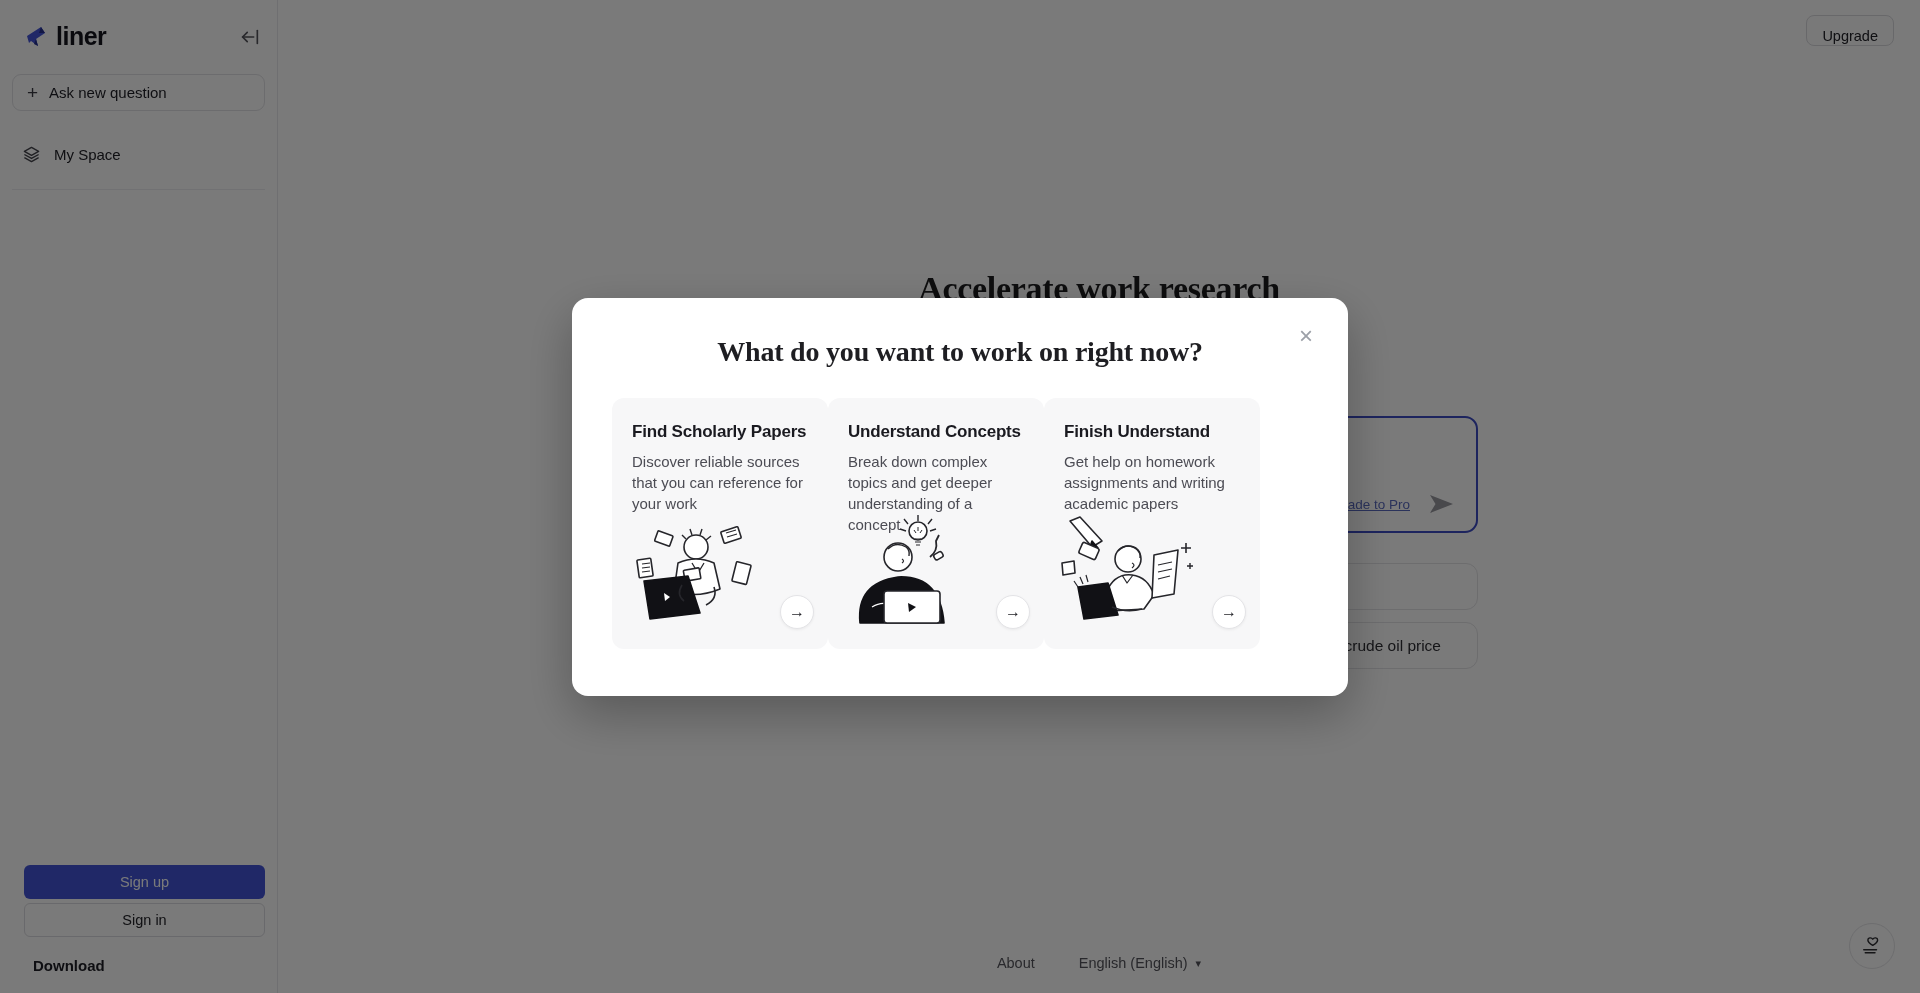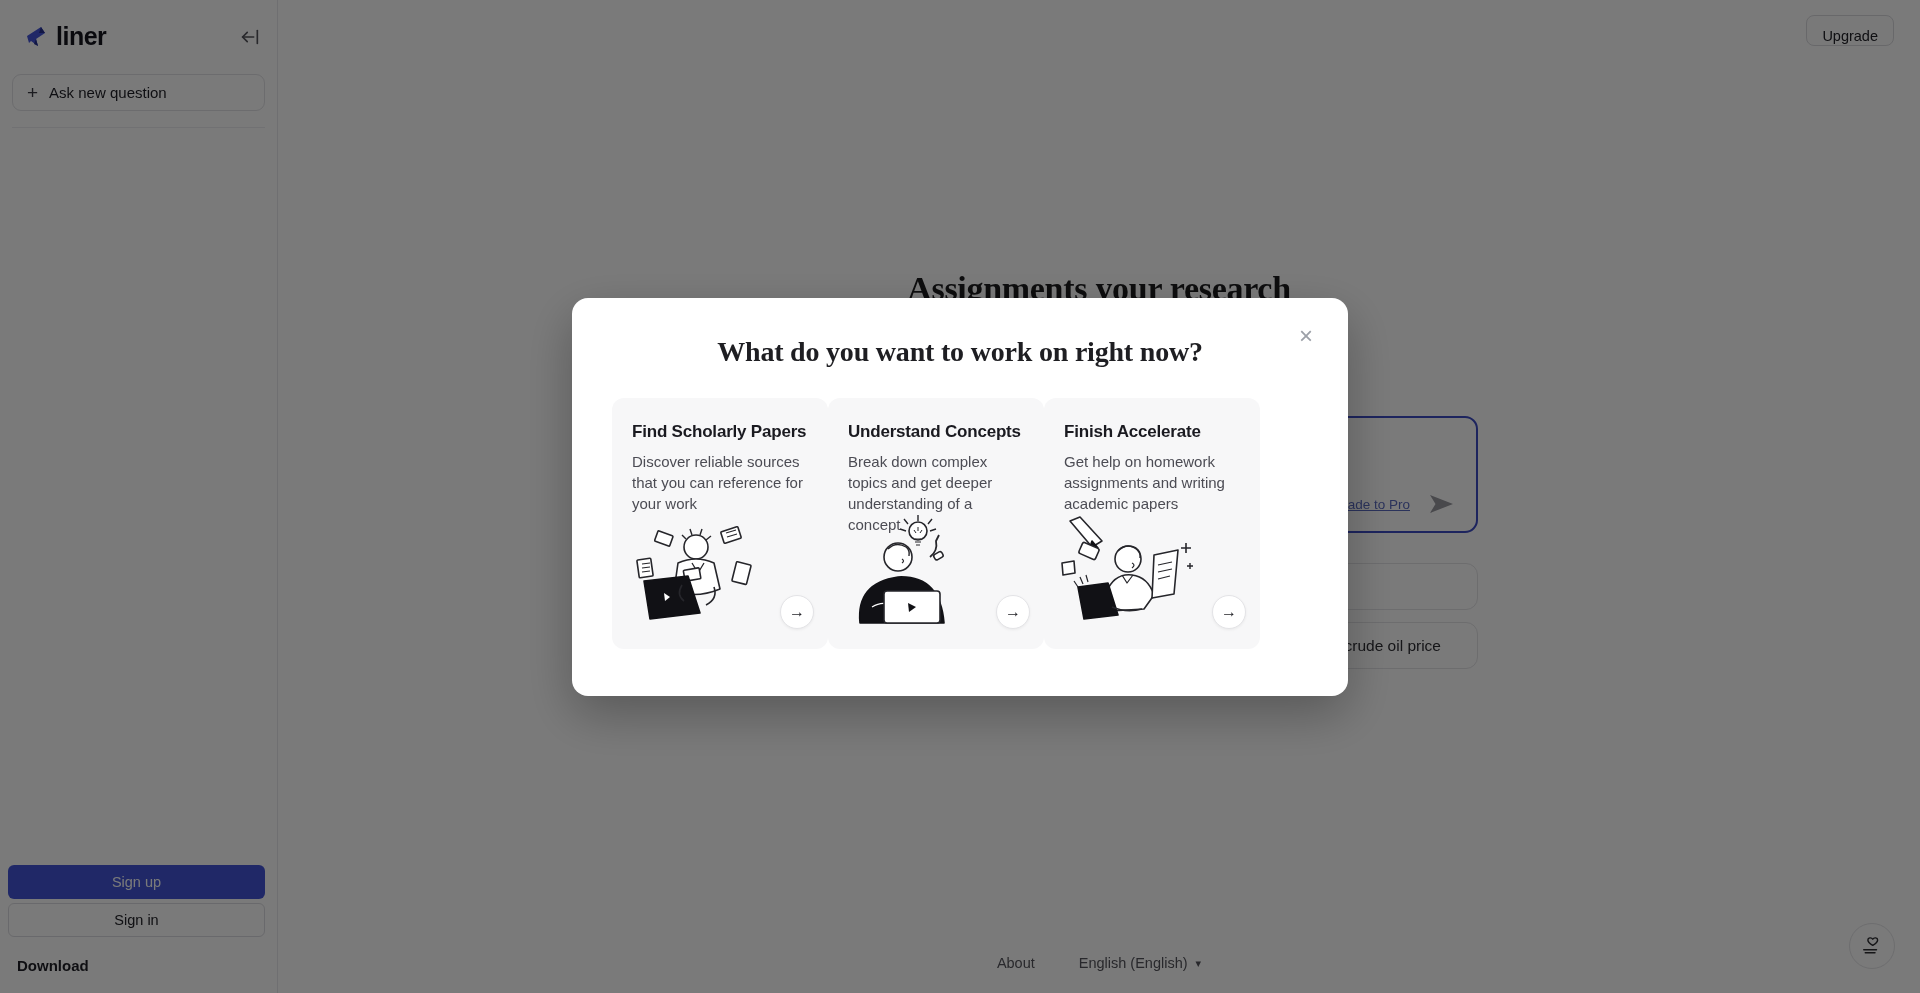--- a/index.html
+++ b/index.html
@@ -9,21 +9,21 @@
   
   .sidebar { position:absolute; left:0; top:0; width:278px; height:993px; background:#ffffff; border-right:1px solid #e9e9ec; display:flex; flex-direction:column; z-index:1; }
   .logo-row { position:relative; height:66px; padding:22px 0 0 24px; display:flex; align-items:flex-start; }
   .logo-lockup { display:flex; align-items:center; gap:8px; }
   .logo-text { font-size:25px; font-weight:800; letter-spacing:-0.5px; color:#15151f; }
   .collapse-btn { position:absolute; right:14px; top:24px; width:26px; height:26px; display:flex; align-items:center; justify-content:center; cursor:pointer; border-radius:6px; }
   .ask-btn { margin:8px 12px 0 12px; height:37px; background:#fff; border:1px solid #e2e2e6; border-radius:9px; display:flex; align-items:center; gap:11px; padding-left:14px; font-size:15px; color:#1f1f26; cursor:pointer; }
   .plus-glyph { font-size:19px; font-weight:400; color:#3c3c43; line-height:1; }
   .myspace-row { margin-top:24px; height:38px; display:flex; align-items:center; gap:13px; padding-left:22px; font-size:15px; font-weight:500; color:#232329; cursor:pointer; }
   .sidebar-divider { margin:16px 12px 0 12px; border-top:1px solid #ededf0; }
-  .sidebar-bottom { margin-top:auto; padding:0 12px 18px 8px; }
+  .sidebar-bottom { margin-top:auto; padding:0 12px 18px 24px; }
   .signup-btn { width:100%; height:34px; background:#4355d8; color:#ffffff; border:none; border-radius:6px; font-size:14.5px; font-weight:500; cursor:pointer; display:block; }
   .signin-btn { width:100%; height:34px; margin-top:4px; background:#ffffff; color:#232329; border:1px solid #dcdce1; border-radius:6px; font-size:14.5px; font-weight:500; cursor:pointer; display:block; }
   .download-link { margin:20px 0 0 9px; font-size:15px; font-weight:600; color:#1f1f26; cursor:pointer; display:inline-block; }
 
   
   .upgrade-btn { position:absolute; top:15px; right:26px; height:31px; padding:12px 15px; background:#fcfcfd; border:1px solid #dadade; border-radius:8px; font-size:14.5px; color:#232329; cursor:pointer; z-index:1; }
 
   
   .main { position:absolute; left:278px; top:0; width:1642px; height:993px; }
   .headline { position:absolute; top:270px; left:0; width:100%; text-align:center; font-family:"Liberation Serif", serif; font-size:34px; font-weight:700; color:#1c1c1e; letter-spacing:-0.3px; }
@@ -76,34 +76,44 @@
         <polyline points="9,7 4,12 9,17" fill="none"></polyline>
       </svg>
     </div>
   </div>
 
   <div class="ask-btn">
     <span class="plus-glyph">+</span>
     <span>Ask new question</span>
   </div>
 
+  <div class="myspace-row">
+    <span>
+      <svg width="19" height="19" viewBox="0 0 24 24" fill="none" stroke="#44444b" stroke-width="1.7" stroke-linejoin="round">
+        <polygon points="12,3 21,8 12,13 3,8"></polygon>
+        <polyline points="3,12 12,17 21,12"></polyline>
+        <polyline points="3,16 12,21 21,16"></polyline>
+      </svg>
+    </span>
+    <span>My Space</span>
+  </div>
 
   <div class="sidebar-divider"></div>
 
   <div class="sidebar-bottom">
     <button class="signup-btn">Sign up</button>
     <button class="signin-btn">Sign in</button>
     <span class="download-link">Download</span>
   </div>
 </div>
 
 <button class="upgrade-btn">Upgrade</button>
 
 <div class="main">
-  <div class="headline">Assignments your research</div>
+  <div class="headline">Accelerate work research</div>
 
   <div class="composer">
     <div class="composer-input"></div>
     <div class="composer-footer">
       <span class="pro-link">Upgrade to Pro</span>
       <span class="send-btn">
         <svg width="26" height="22" viewBox="0 0 26 22">
           <path d="M2 2 L25 11 L2 20 L7.5 11 Z" fill="#98989f"></path>
         </svg>
       </span>
@@ -199,21 +209,21 @@
           <rect x="42" y="76" width="56" height="32" rx="3" fill="#fff"></rect>
           <path d="M66 88 l8 4 l-7 5 Z" fill="#111115" stroke="none"></path>
         </svg>
       </div>
       <div class="card-arrow">
         <span>→</span>
       </div>
     </div>
 
     <div class="card">
-      <div class="card-title">Finish Accelerate</div>
+      <div class="card-title">Finish Understand</div>
       <div class="card-desc">Get help on homework assignments and writing academic papers</div>
       <div class="card-illo">
         <svg width="144" height="112" viewBox="0 0 144 112" fill="none" stroke="#26262b" stroke-width="1.6" stroke-linejoin="round">
 
           <path d="M12 6 l10 -4 l22 24 l-10 6 Z" fill="#fff"></path>
           <path d="M34 26 l6 7 l-9 2 Z" fill="#111115" stroke="#111115"></path>
           <rect x="22" y="30" width="18" height="12" rx="2" transform="rotate(24 31 36)" fill="#fff"></rect>
 
           <path d="M4 48 l12 -2 l1 12 l-12 2 Z" fill="#fff"></path>
 

